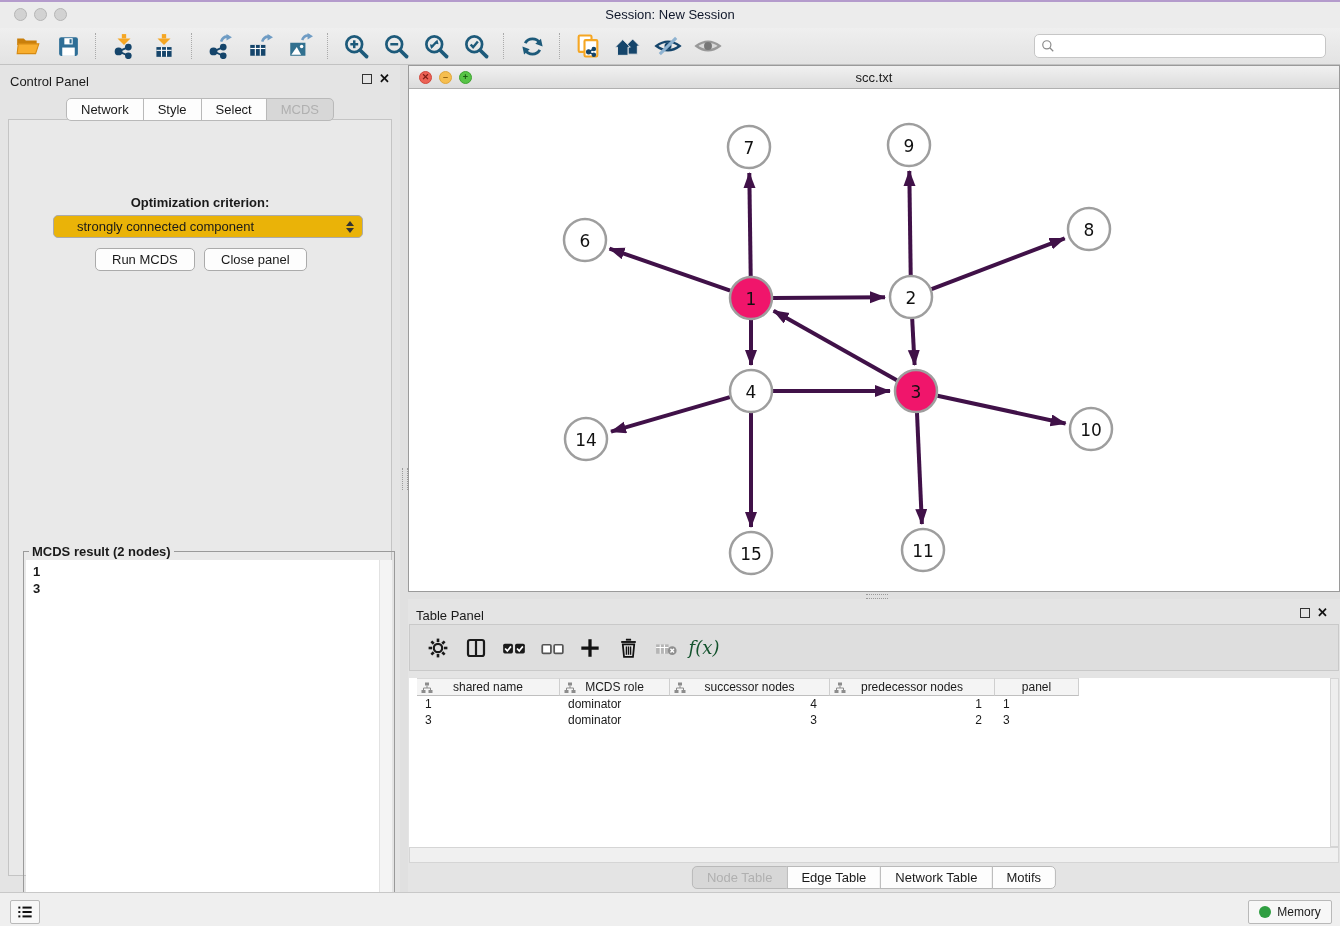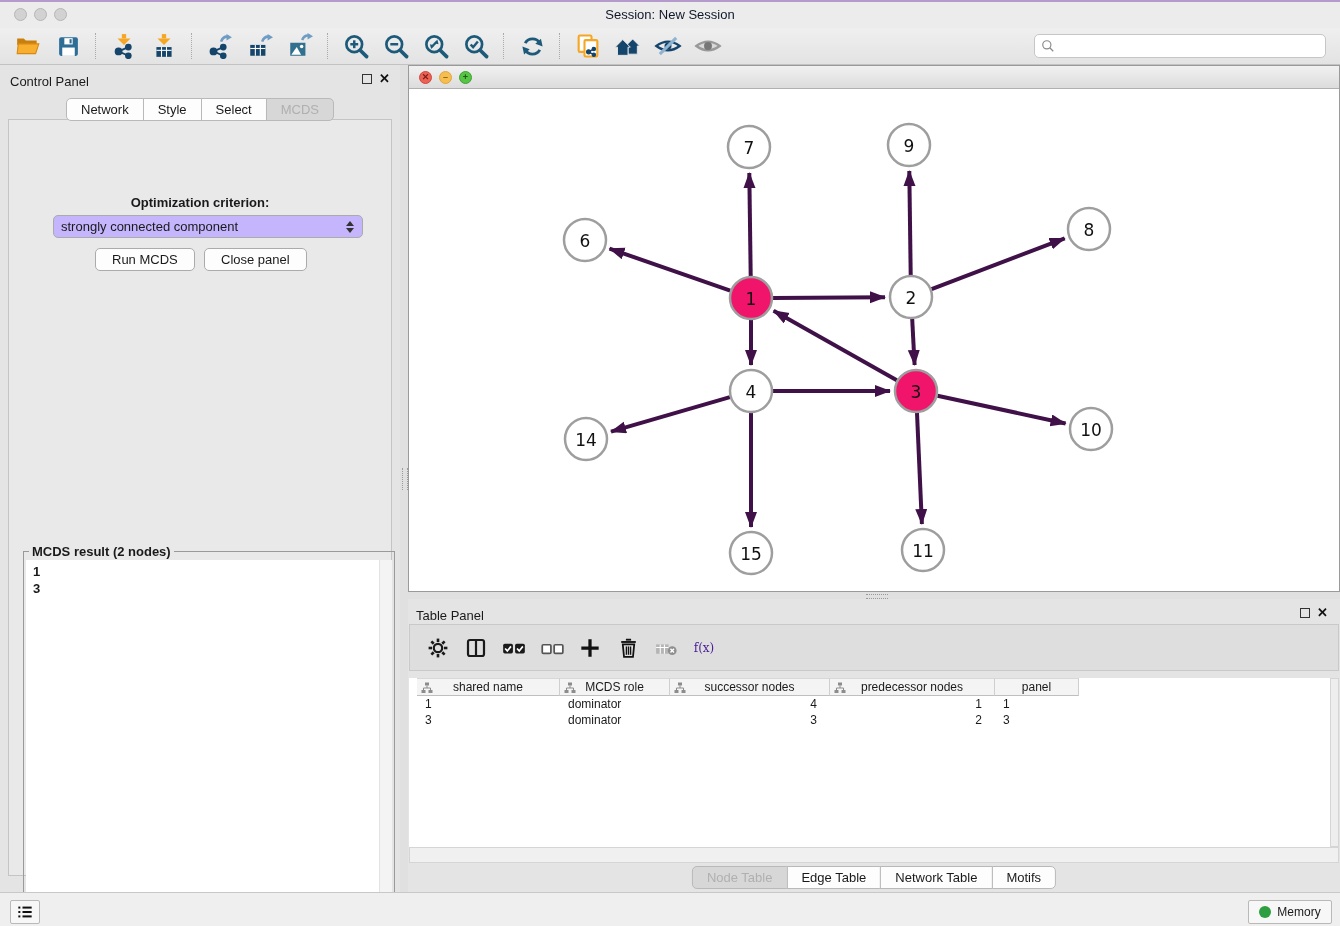--- a/index.html
+++ b/index.html
@@ -22,22 +22,22 @@
   .control-panel{position:absolute;left:0;top:63px;width:400px;height:827px;background:#e4e4e4;}
   .panel-title{position:absolute;left:10px;top:9px;}
   .win-icons{position:absolute;right:10px;top:9px;display:flex;gap:7px;align-items:center;}
   .cp-tabs{position:absolute;top:33px;left:50%;transform:translateX(-50%);display:flex;z-index:2;}
   .tab{height:21px;line-height:21px;padding:0 14px;background:#fdfdfd;border:1px solid #b9b9b9;margin-left:-1px;white-space:nowrap;}
   .tab:first-child{border-top-left-radius:5px;border-bottom-left-radius:5px;margin-left:0;}
   .tab:last-child{border-top-right-radius:5px;border-bottom-right-radius:5px;}
   .tab.selected{background:#d7d7d7;color:#b0b0b0;}
   .cp-body{position:absolute;left:8px;top:54px;width:384px;height:757px;background:#e9e9e9;border:1px solid #c4c4c4;box-sizing:border-box;}
   .opt-label{position:absolute;left:0;width:100%;top:75px;text-align:center;font-weight:bold;}
-  .criterion{position:absolute;left:44px;top:95px;width:310px;height:23px;background:#c4b5fd;border:1px solid #ababab;border-radius:5px;
-             box-sizing:border-box;display:flex;align-items:center;padding-left:7px;}
+  .criterion{position:absolute;left:44px;top:95px;width:310px;height:23px;background:#eab308;border:1px solid #ababab;border-radius:5px;
+             box-sizing:border-box;display:flex;align-items:center;padding-left:23px;}
   .stepper{margin-left:auto;margin-right:8px;display:flex;flex-direction:column;gap:2px;}
   .stepper .up{width:0;height:0;border-left:4px solid transparent;border-right:4px solid transparent;border-bottom:5px solid #333;}
   .stepper .down{width:0;height:0;border-left:4px solid transparent;border-right:4px solid transparent;border-top:5px solid #333;}
   .btn{position:absolute;top:128px;height:23px;background:#fdfdfd;border:1px solid #ababab;border-radius:5px;
        display:flex;align-items:center;justify-content:center;padding:0 16px;box-sizing:border-box;}
   .fieldset{position:absolute;left:14px;top:431px;width:372px;height:376px;border:1px solid #9a9a9a;box-sizing:border-box;font-weight:bold;}
   .fieldset .legend{position:absolute;top:-8px;left:5px;background:#e9e9e9;padding:0 3px;}
   .fieldset .inner{position:absolute;left:2px;right:2px;top:8px;bottom:2px;background:#fff;
                    font-size:13px;line-height:17px;white-space:pre;padding:3px 0 0 7px;box-sizing:border-box;}
   .fieldset .vtrack{position:absolute;right:2px;top:8px;bottom:2px;width:12px;background:#f4f4f4;border-left:1px solid #e2e2e2;}
@@ -51,21 +51,21 @@
   .net-titlebar{position:absolute;left:0;top:0;width:100%;height:23px;background:linear-gradient(#f1f1f1,#dcdcdc);border-bottom:1px solid #b0b0b0;box-sizing:border-box;}
   .net-title{position:absolute;left:0;right:0;top:4px;text-align:center;color:#1a1a1a;}
   .traffic{position:absolute;top:5px;width:13px;height:13px;border-radius:50%;box-sizing:border-box;
            display:flex;align-items:center;justify-content:center;font-size:9px;font-weight:bold;line-height:1;}
   .net-canvas{position:absolute;left:0;top:23px;width:930px;height:502px;background:#fff;}
   
   .table-panel{position:absolute;left:408px;top:597px;width:932px;height:293px;background:#e4e4e4;}
   .tp-toolbar{position:absolute;left:1px;top:25px;width:930px;height:47px;background:#dedede;border:1px solid #c9c9c9;
               box-sizing:border-box;display:flex;align-items:center;padding-left:12px;}
   .tp-btn{width:32px;height:32px;display:flex;align-items:center;justify-content:center;margin-right:6px;flex:0 0 auto;}
-  .fx{font-family:"DejaVu Serif",serif;font-size:12px;color:#4c1d95;}
+  .fx{font-family:"DejaVu Serif",serif;font-style:italic;font-size:18px;color:#14532d;}
   .tbl-white{position:absolute;left:1px;top:79px;width:921px;height:169px;background:#fff;}
   .tbl-vtrack{position:absolute;left:922px;top:79px;width:9px;height:169px;background:#eee;border:1px solid #d5d5d5;box-sizing:border-box;}
   .tbl-header{position:absolute;left:9px;top:79px;height:18px;display:flex;}
   .th{position:relative;background:#f4f4f4;border-right:1px solid #cfcfcf;border-top:1px solid #d8d8d8;border-bottom:1px solid #bfbfbf;
       box-sizing:border-box;display:flex;align-items:center;justify-content:center;font-size:12px;}
   .th svg{position:absolute;left:4px;top:3px;}
   .tbl-rows{position:absolute;left:9px;top:97px;}
   .tr{display:flex;height:16px;}
   .td{box-sizing:border-box;font-size:12px;line-height:16px;overflow:hidden;}
   .hs-track{position:absolute;left:1px;top:248px;width:930px;height:16px;background:#f0f0f0;border:1px solid #d5d5d5;box-sizing:border-box;}
@@ -284,20 +284,21 @@
     </div>
   <div class="h-splitter">
       <div class="grip"></div>
     </div>
 
   <div class="network-window">
     <div class="net-titlebar">
       <span class="traffic" style="left:10px;background:#ec6255;border:1px solid #d0473c;color:#7e1d15">✕</span>
       <span class="traffic" style="left:30px;background:#f6be4f;border:1px solid #dfa63c;color:#93610d">–</span>
       <span class="traffic" style="left:50px;background:#57c446;border:1px solid #3fa232;color:#1c5d13">+</span>
+      <div class="net-title">scc.txt</div>
     </div>
     <div class="net-canvas">
       <svg id="graph-svg" width="930" height="502" viewBox="0 0 930 502">
           <defs>
             <marker id="arrow" markerUnits="userSpaceOnUse" markerWidth="18" markerHeight="14" refX="15" refY="6" orient="auto">
               <path d="M0,0 L16,6 L0,12 Z" fill="#401148"></path>
             </marker>
           </defs>
           <line x1="341.7" y1="187.0" x2="340.3" y2="84.0" stroke="#401148" stroke-width="4" marker-end="url(#arrow)"></line>
           <line x1="321.2" y1="201.7" x2="200.5" y2="159.6" stroke="#401148" stroke-width="4" marker-end="url(#arrow)"></line>

